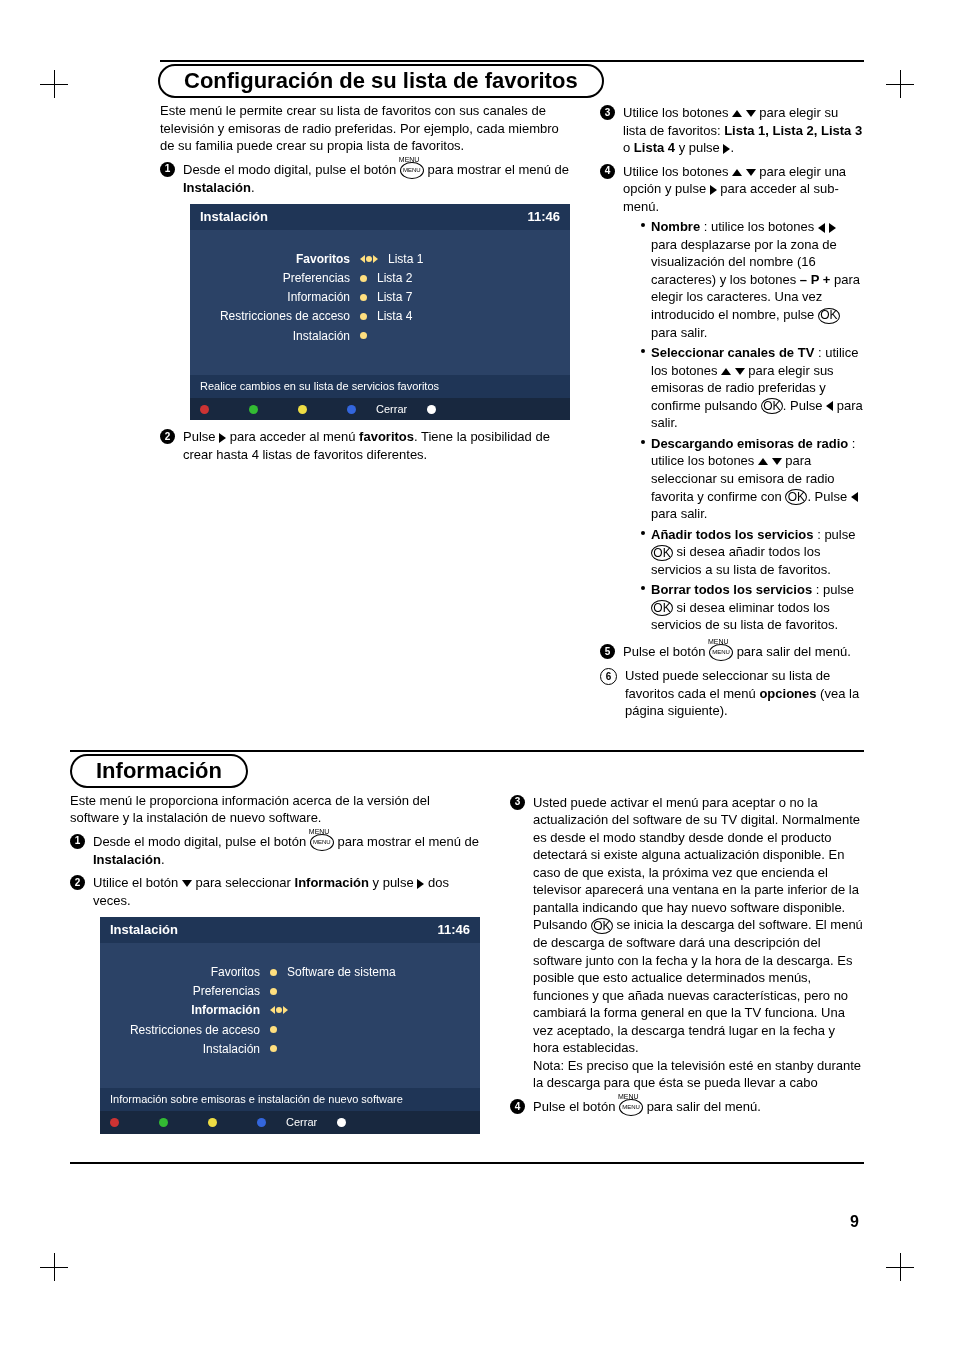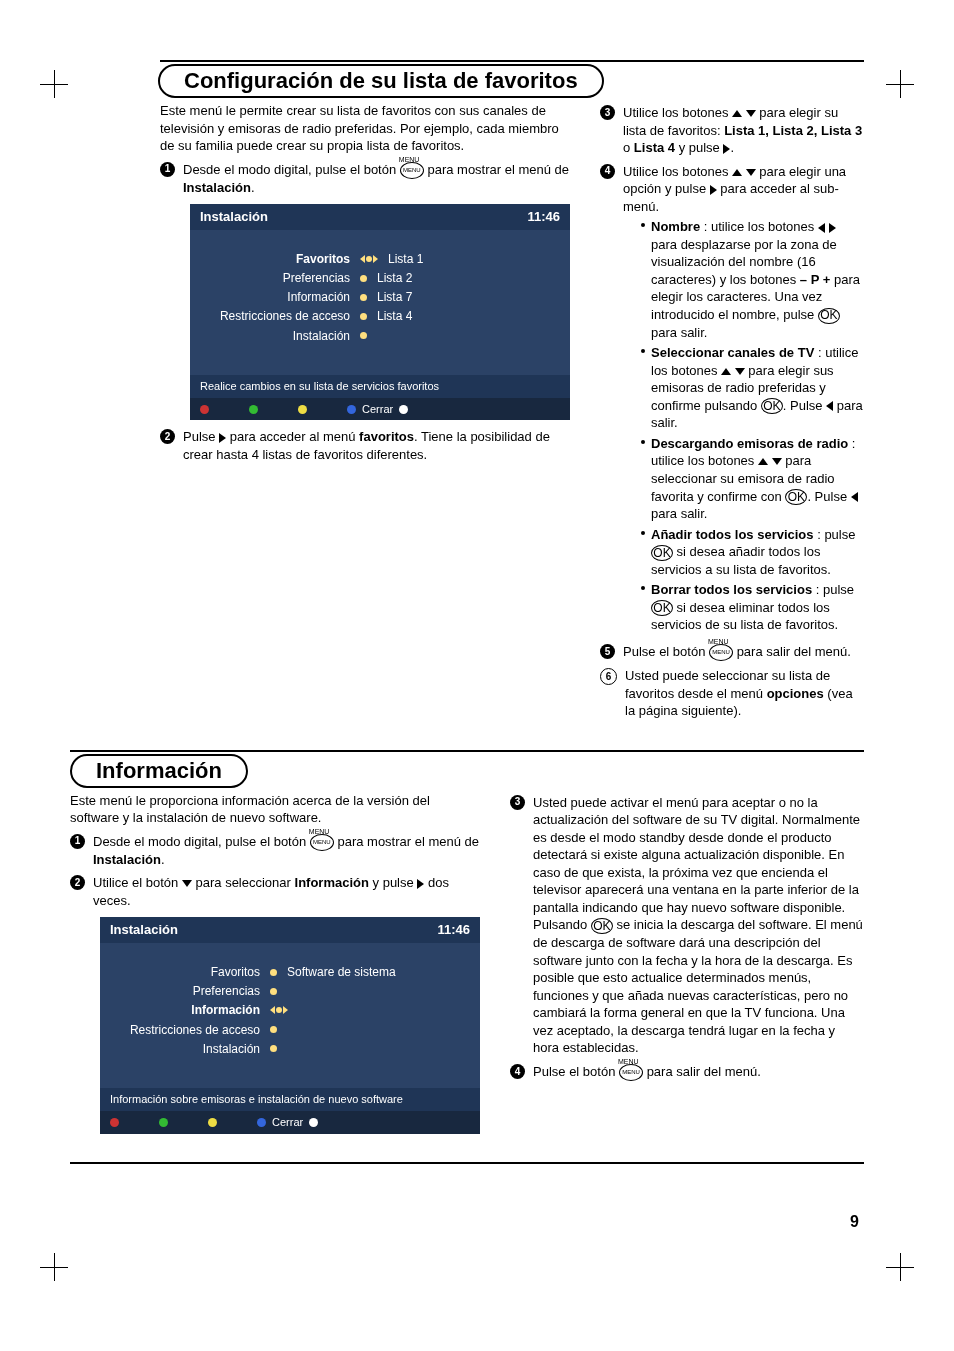--- a/index.html
+++ b/index.html
@@ -39,21 +39,21 @@
   .uiNav .sml{border-top:4px solid transparent;border-bottom:4px solid transparent;border-right:5px solid #ffdf7f;}
   .uiNav .smr{border-top:4px solid transparent;border-bottom:4px solid transparent;border-left:5px solid #ffdf7f;}
   .uiNav .cdot{width:6px;height:6px;background:#ffdf7f;border-radius:50%;}
   .uiFoot1{background:#1f3556;padding:4px 10px;font-size:11px;}
   .uiFoot2{background:#18283f;padding:4px 10px;display:flex;gap:40px;align-items:center;}
   .fdot{width:9px;height:9px;border-radius:50%;}
   .fdot.red{background:#c33;}
   .fdot.green{background:#3b3;}
   .fdot.yellow{background:#ed4;}
   .fdot.blue{background:#36d;}
-  .fgrp{display:flex;align-items:center;gap:6px;font-size:11px;}
+  .fgrp{display:flex;align-items:center;gap:20px;font-size:11px;}
   .sec-info{margin-top:24px;margin-left:0;}
   .sec-info .twocol{margin-left:0;justify-content:space-between;}
   .sec-descarga{margin-top:20px;}
   p{margin:4px 0;}
   .indent{padding-left:18px;}
   .bullet-item{display:flex;gap:6px;margin:3px 0;}
   .bullet-item .dot{flex:0 0 auto;margin-top:5px;width:4px;height:4px;border-radius:50%;background:#000;}
   .step{display:flex;gap:8px;margin:6px 0;}
   .step .numcircle{flex:0 0 auto;margin-top:1px;}
 </style>
@@ -194,21 +194,21 @@
           </div>
         </div>
 
         <div class="step">
           <span class="numcircle">5</span>
           <div><span>Pulse el botón </span><span class="menuBtn">MENU</span><span> para salir del menú.</span></div>
         </div>
 
         <div class="step">
           <span class="numcircle outline">6</span>
-          <div><span>Usted puede seleccionar su lista de favoritos desde el menú </span><b>opciones</b><span> (vea la página siguiente).</span></div>
+          <div><span>Usted puede seleccionar su lista de favoritos cada el menú </span><b>opciones</b><span> (vea la página siguiente).</span></div>
         </div>
       </div>
     </div>
   </div>
 
   <div class="sec-info" style="margin-left:90px;margin-right:20px;">
     <div class="rule" style="margin-left:-90px;"></div>
     <div style="margin-top:-30px;margin-left:-90px;background:#fff;display:inline-block;padding-right:6px;">
       <span class="pill">Información</span>
     </div>
@@ -278,20 +278,21 @@
           </div>
         </div>
 
       </div>
 
       <div class="col">
         <div class="step">
           <span class="numcircle">3</span>
           <div>
             <span>Usted puede activar el menú para aceptar o no la actualización del software de su TV digital. Normalmente es desde el modo standby desde donde el producto detectará si existe alguna actualización disponible. En caso de que exista, la próxima vez que encienda el televisor aparecerá una ventana en la parte inferior de la pantalla indicando que hay nuevo software disponible. Pulsando </span><span class="okBtn">OK</span><span> se inicia la descarga del software. El menú de descarga de software dará una descripción del software junto con la fecha y la hora de la descarga. Es posible que esto actualice determinados menús, funciones y que añada nuevas características, pero no cambiará la forma general en que la TV funciona. Una vez aceptado, la descarga tendrá lugar en la fecha y hora establecidas.</span>
+            <div>Nota: Es preciso que la televisión esté en stanby durante la descarga para que ésta se pueda llevar a cabo</div>
           </div>
         </div>
         <div class="step">
           <span class="numcircle">4</span>
           <div><span>Pulse el botón </span><span class="menuBtn">MENU</span><span> para salir del menú.</span></div>
         </div>
       </div>
     </div>
   </div>
 

